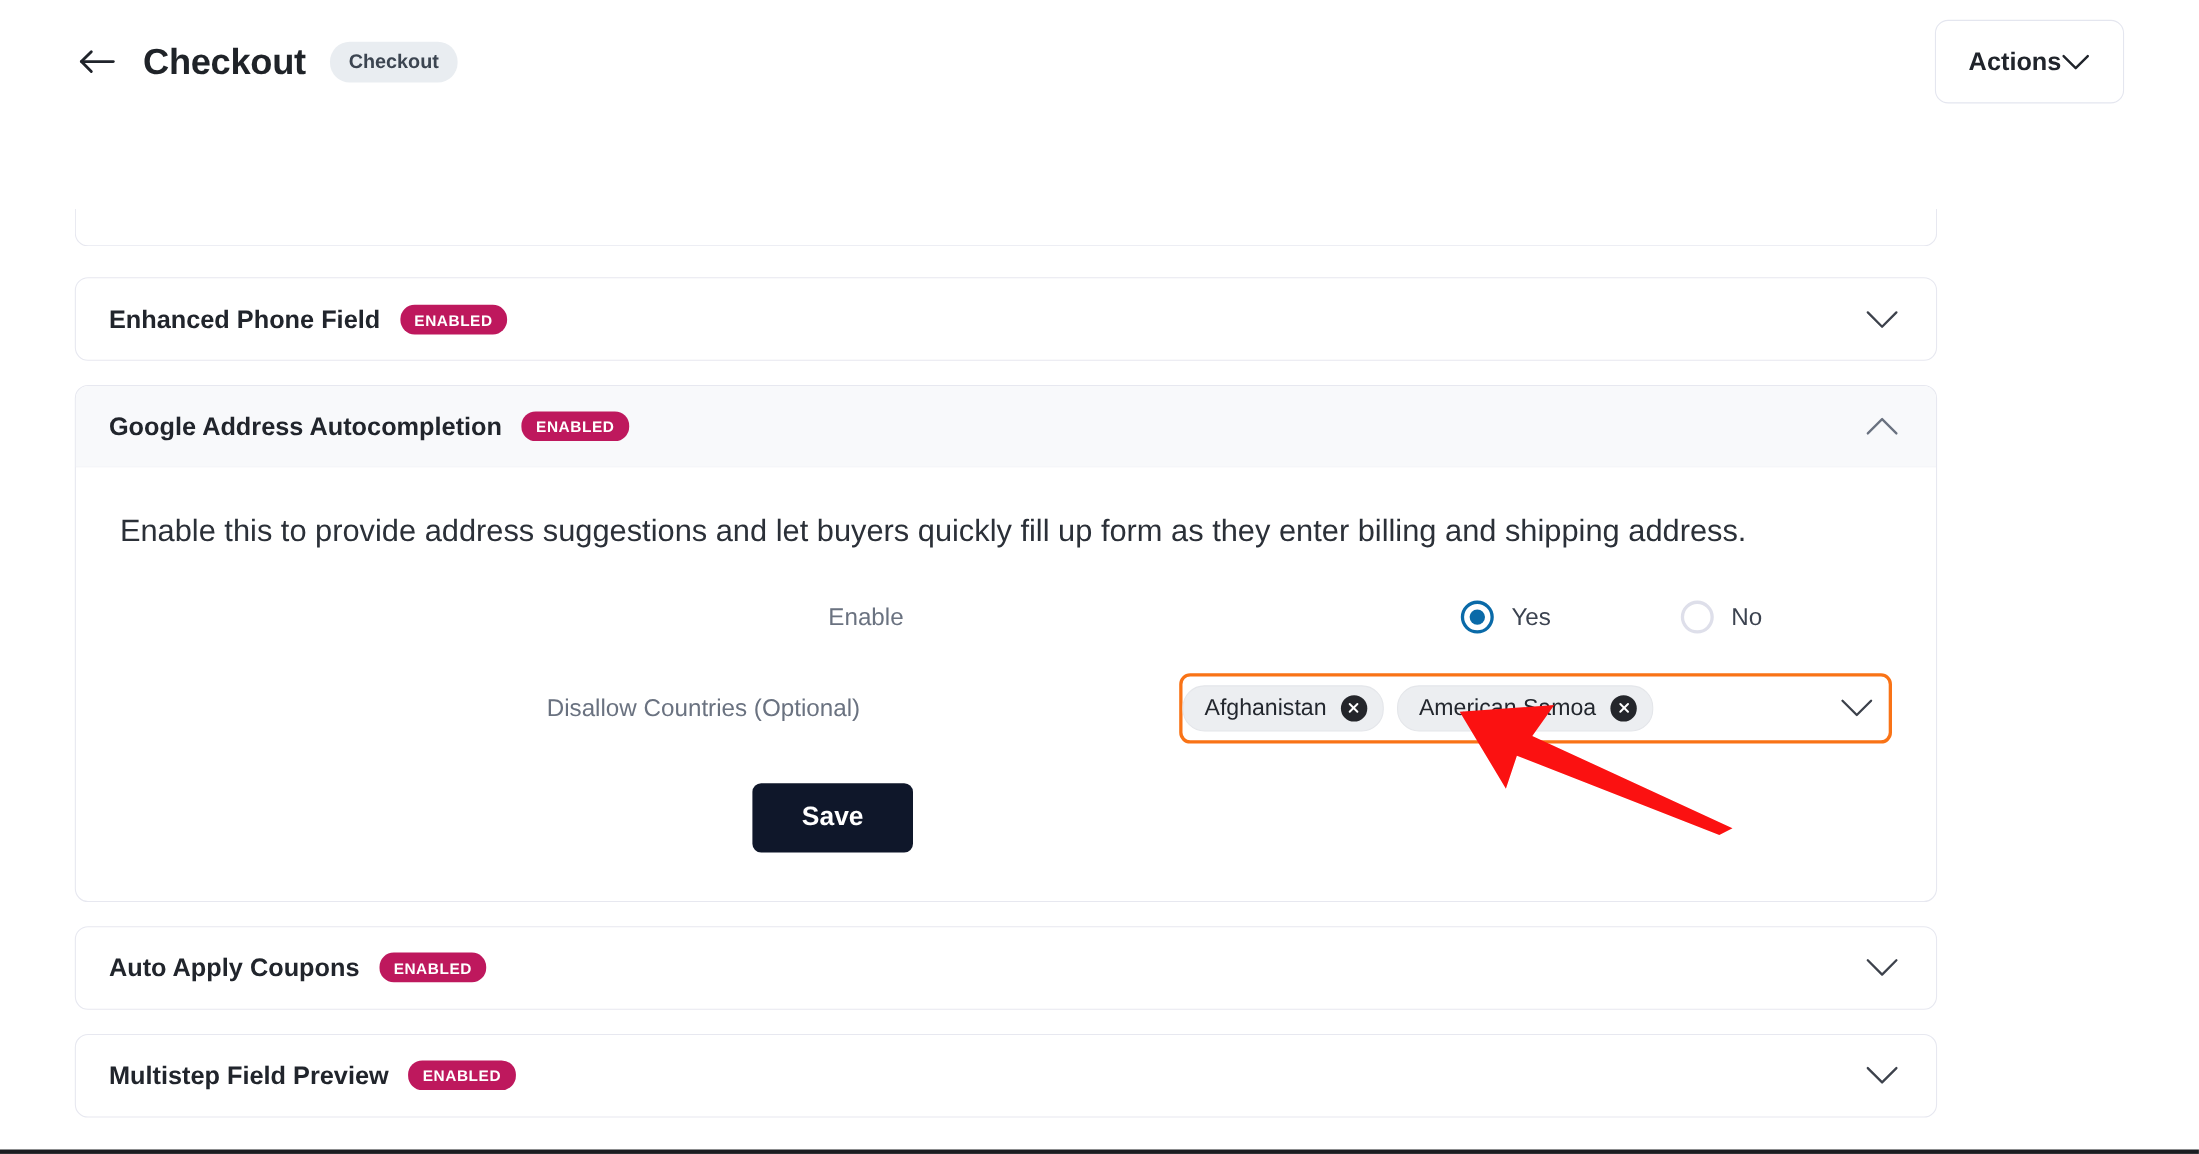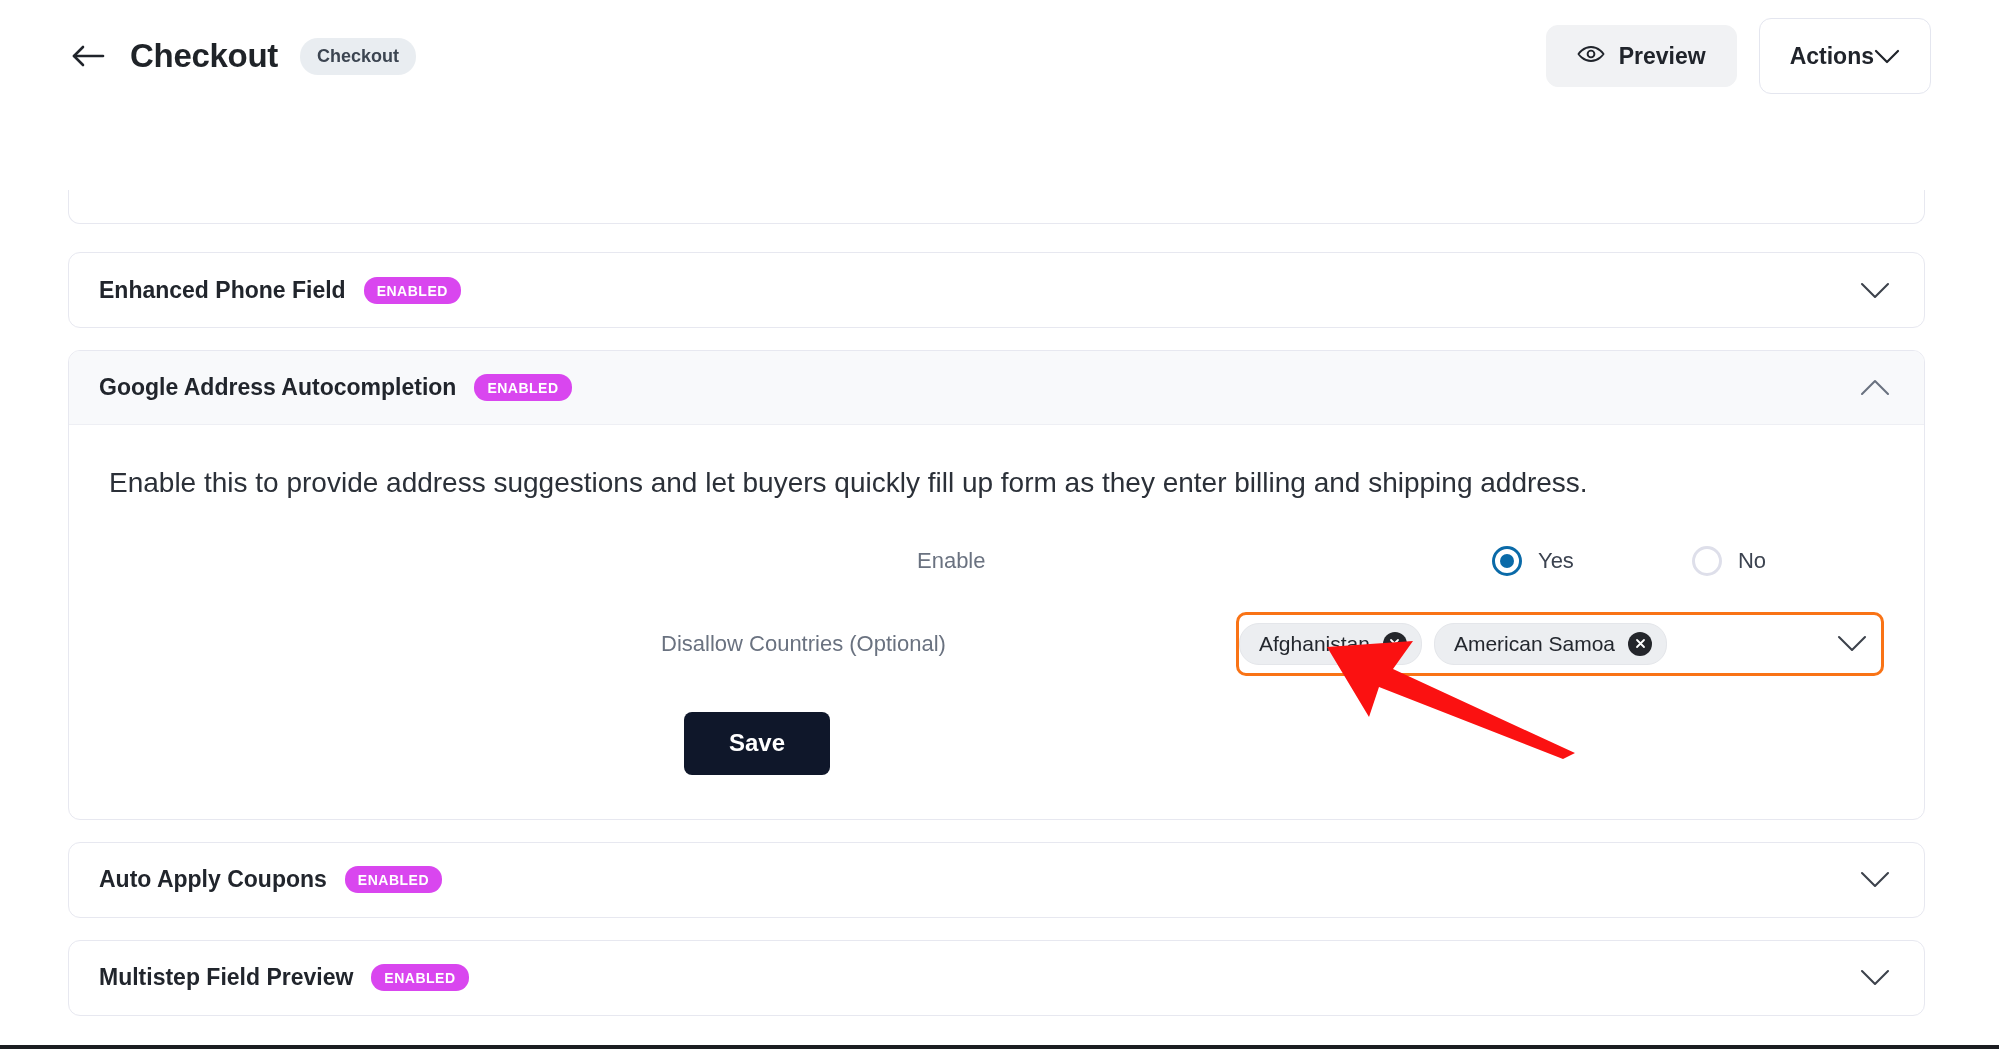--- a/index.html
+++ b/index.html
@@ -79,21 +79,21 @@
   .tab.active::after {
     content: ""; position: absolute;
     left: 0; right: 0; bottom: -2px; height: 4px;
     background: #1572b5; border-radius: 2px;
   }
 
   
   .cards {
     position: absolute;
     left: 68px; top: 190px;
-    width: 1857px;
+    width: 1693px;
   }
   .card {
     border: 1px solid #e7e8f0;
     border-radius: 12px;
     background: #ffffff;
     margin-bottom: 22px;
   }
   .card.clipped-top {
     height: 34px;
     border-top: none;
@@ -109,21 +109,21 @@
     background: #f8f9fb;
     border-bottom: 1px solid #eeeff4;
     border-top-left-radius: 11px; border-top-right-radius: 11px;
   }
   .card-title {
     font-size: 23px; font-weight: 600; color: #21252c;
     white-space: nowrap;
   }
   .badge-enabled {
     margin-left: 18px;
-    background: #d946ef; color: #ffffff;
+    background: #be185d; color: #ffffff;
     font-size: 14px; font-weight: 700; letter-spacing: 0.5px;
     padding: 6px 13px 5px 13px; border-radius: 13px;
     white-space: nowrap;
   }
   .chev {
     margin-left: auto; width: 34px; height: 34px;
     display: flex; align-items: center; justify-content: center;
     cursor: pointer; flex: none;
   }
 
@@ -227,29 +227,20 @@
         <svg width="34" height="24" viewBox="0 0 34 24" fill="none" aria-hidden="true">
           <path d="M32 12H3" stroke="#20242b" stroke-width="2.6" stroke-linecap="round"></path>
           <path d="M12 3L3 12l9 9" stroke="#20242b" stroke-width="2.6" stroke-linecap="round" stroke-linejoin="round"></path>
         </svg>
       </div>
       <div class="page-title">Checkout</div>
       <div class="title-badge">Checkout</div>
     </div>
 
     <div class="header-right">
-      <div class="btn-preview">
-        <span>
-          <svg width="28" height="20" viewBox="0 0 28 20" fill="none" aria-hidden="true">
-            <path d="M1.5 10S6 3 14 3s12.5 7 12.5 7-4.5 7-12.5 7S1.5 10 1.5 10z" stroke="#20242b" stroke-width="1.9" stroke-linejoin="round"></path>
-            <circle cx="14" cy="10" r="3.4" stroke="#20242b" stroke-width="1.9"></circle>
-          </svg>
-        </span>
-        <span>Preview</span>
-      </div>
 
       <div class="btn-actions">
         <span>Actions</span>
         <span>
           <svg width="26" height="15" viewBox="0 0 26 15" fill="none" aria-hidden="true">
             <path d="M2 2l11 11L24 2" stroke="#20242b" stroke-width="2.2" stroke-linecap="round" stroke-linejoin="round"></path>
           </svg>
         </span>
       </div>
     </div>

